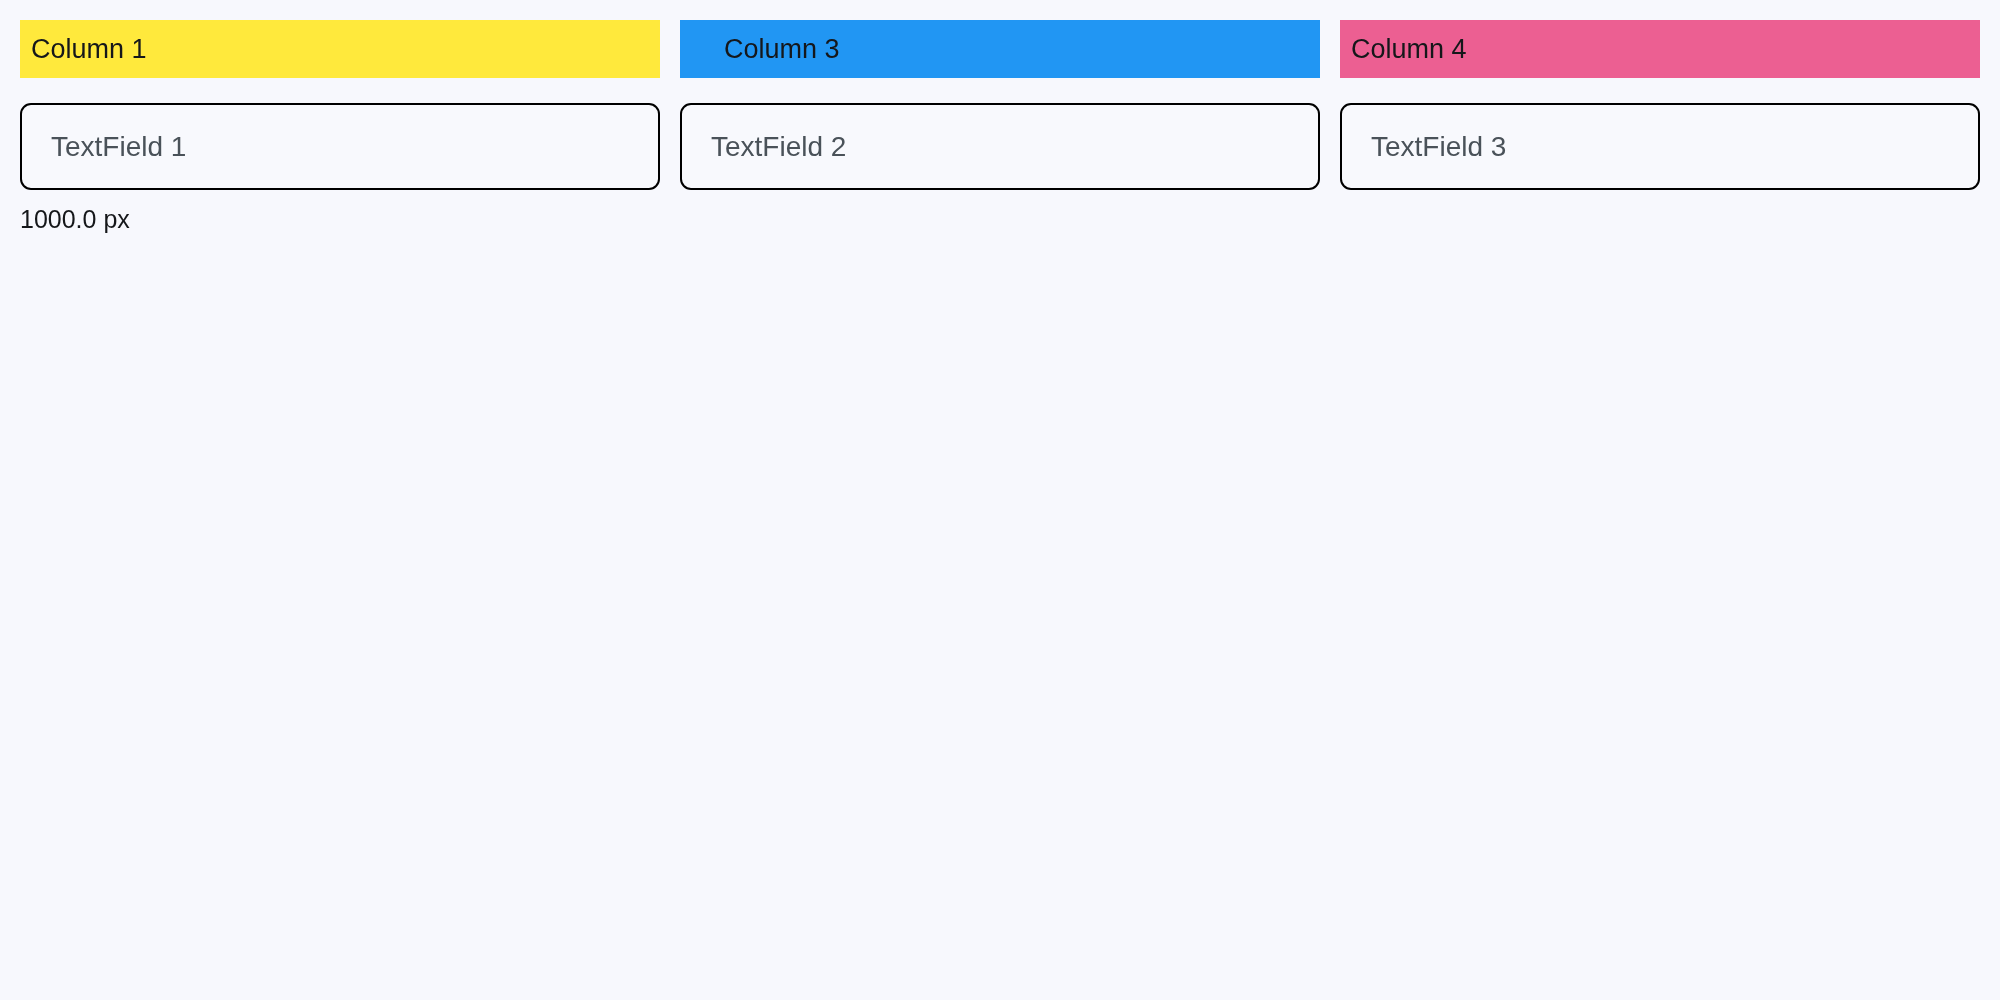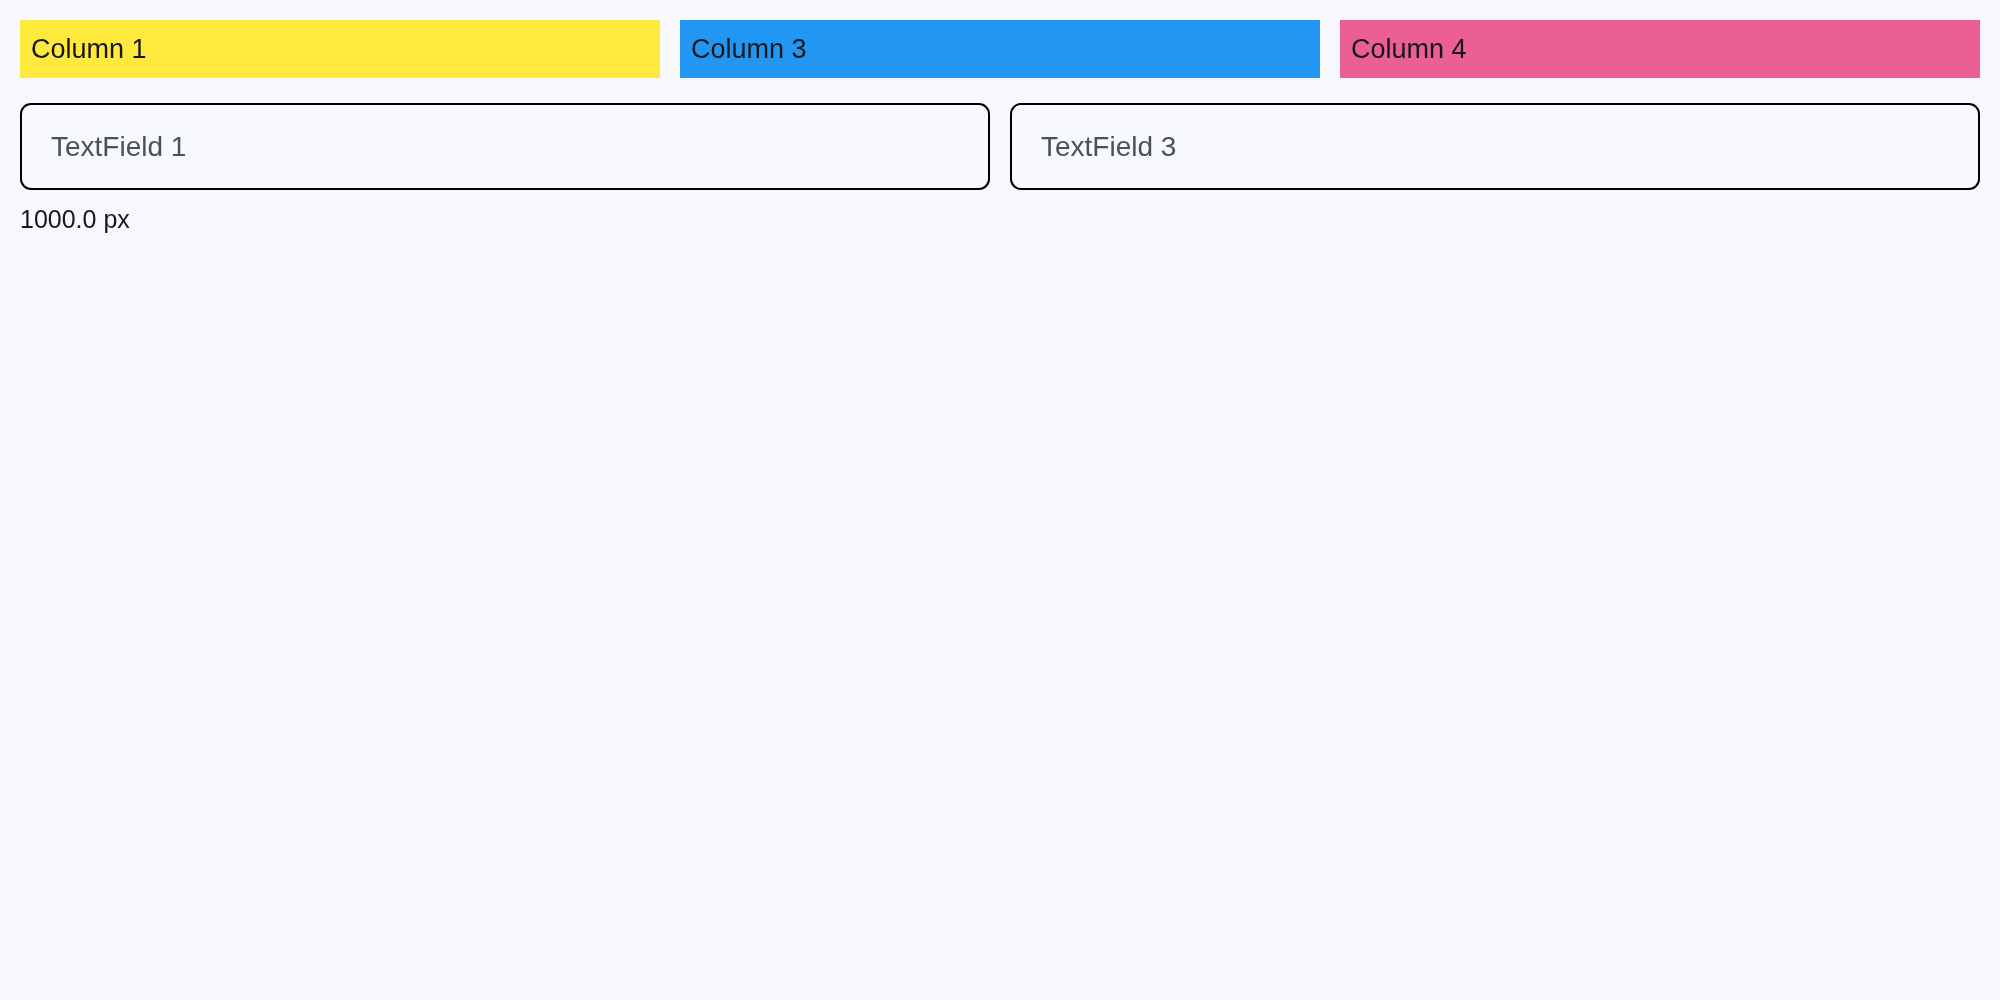--- a/index.html
+++ b/index.html
@@ -84,30 +84,33 @@
 </head>
 <body style="background: rgb(247, 248, 253);">
 
 <div class="page">
 
   <div class="columns-row">
     <div class="column-block" style="background: rgb(255, 233, 60);">
       <span class="column-block-label" style="color: rgb(21, 23, 26);">Column 1</span>
     </div>
     <div class="column-block" style="background: rgb(33, 150, 243);">
-      <span class="column-block-label" style="color: rgb(21, 23, 26);">Column 3</span>
+      <span class="column-block-label" style="color: rgb(21, 23, 26); margin-left: 33px;">Column 3</span>
     </div>
     <div class="column-block" style="background: rgb(236, 95, 146);">
       <span class="column-block-label" style="color: rgb(21, 23, 26);">Column 4</span>
     </div>
   </div>
 
   <div class="fields-row">
     <div class="text-field">
       <span class="text-field-placeholder">TextField 1</span>
+    </div>
+    <div class="text-field">
+      <span class="text-field-placeholder">TextField 2</span>
     </div>
     <div class="text-field">
       <span class="text-field-placeholder">TextField 3</span>
     </div>
   </div>
 
   <div class="measure-row">
     <span class="measure-label">1000.0 px</span>
   </div>
 

